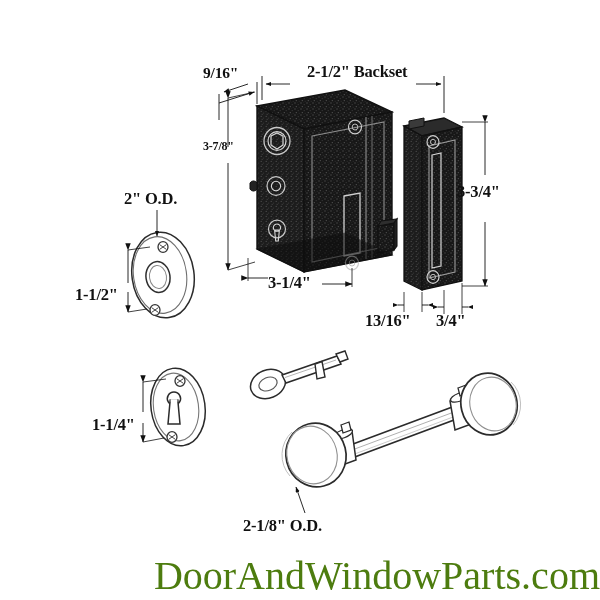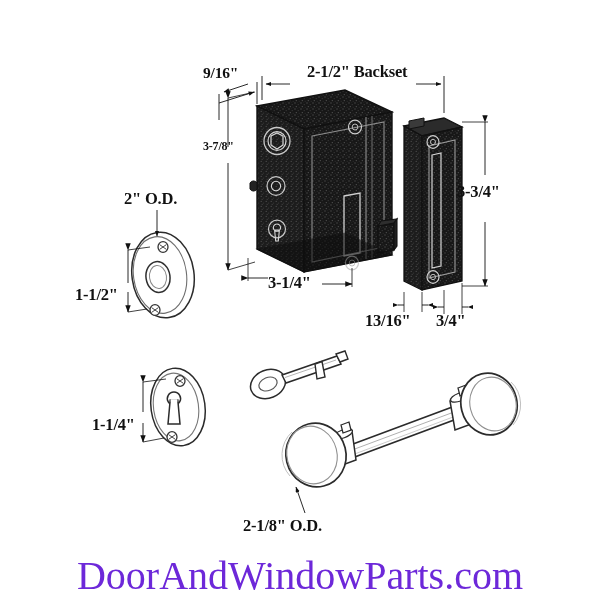--- a/index.html
+++ b/index.html
@@ -34,25 +34,25 @@
     letter-spacing: -0.2px;
   }
   .dim-16 { font-size: 16.5px; }
   .dim-15 { font-size: 15.5px; }
   .dim-12 { font-size: 12px; }
   .watermark {
     position: absolute;
     left: 0;
     top: 552px;
     width: 600px;
-    text-align: center;
+    text-align: right;
     font-family: "Liberation Serif", "DejaVu Serif", serif;
     font-size: 40px;
     font-weight: normal;
-    color: #6d28d9;
+    color: #4d7c0f;
     letter-spacing: 0px;
     white-space: nowrap;
   }
 </style>
 </head>
 <body>
 
 <div id="stage">
 
   <svg id="art" viewBox="0 0 600 600">

